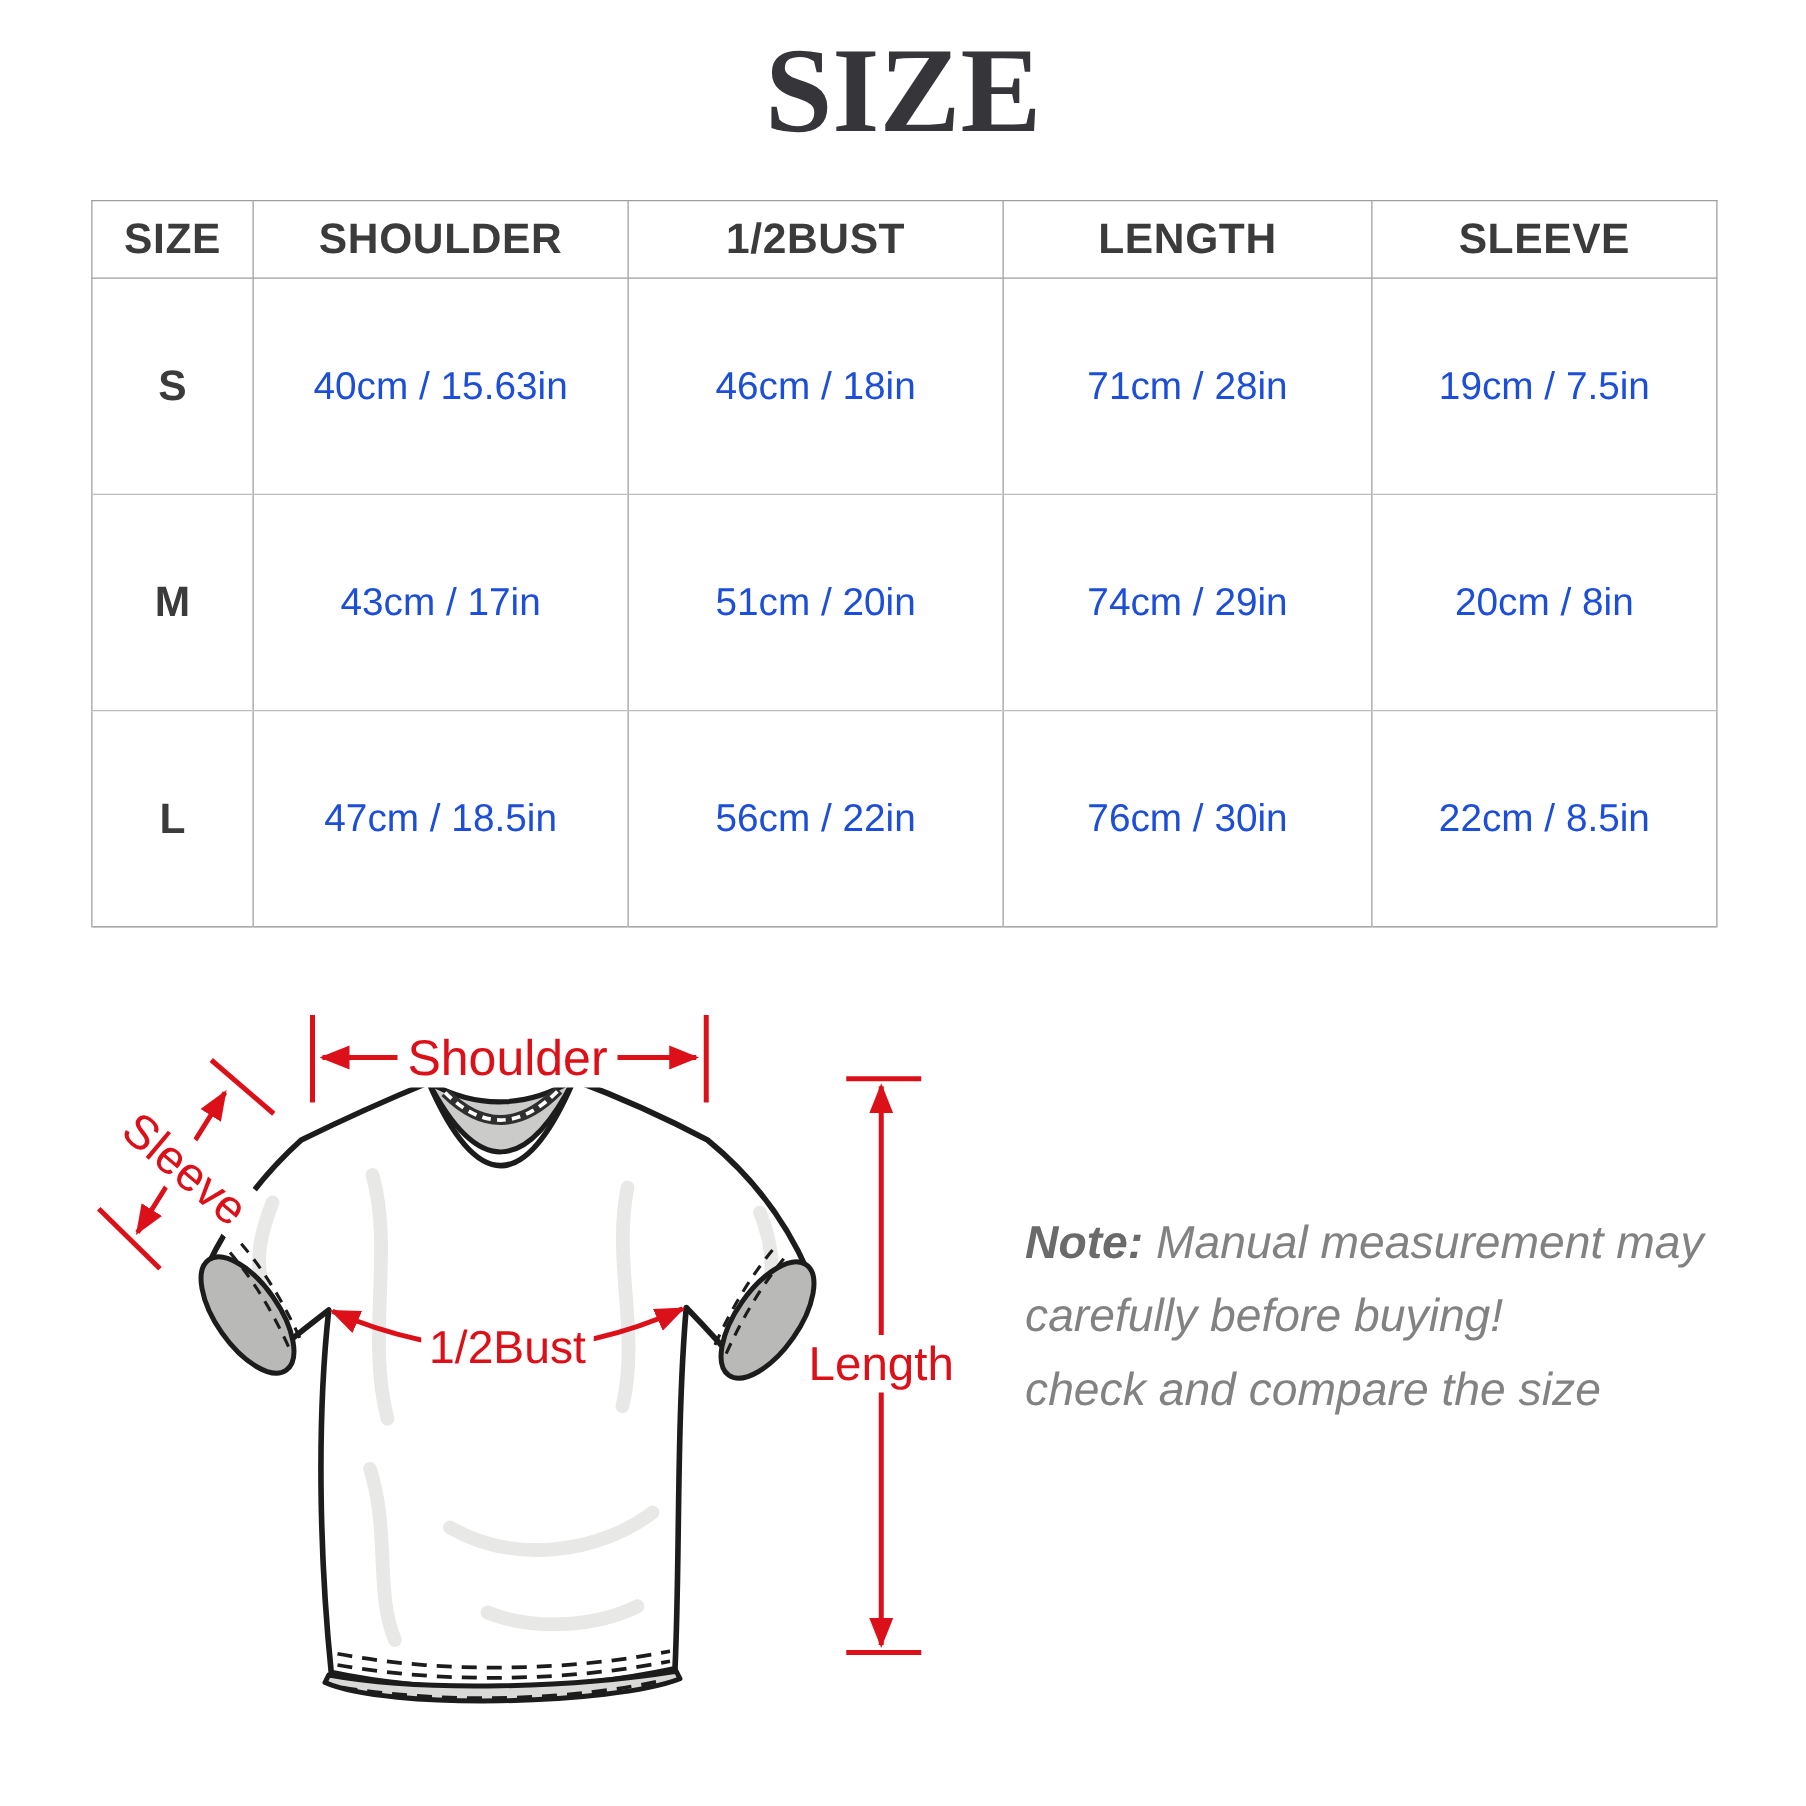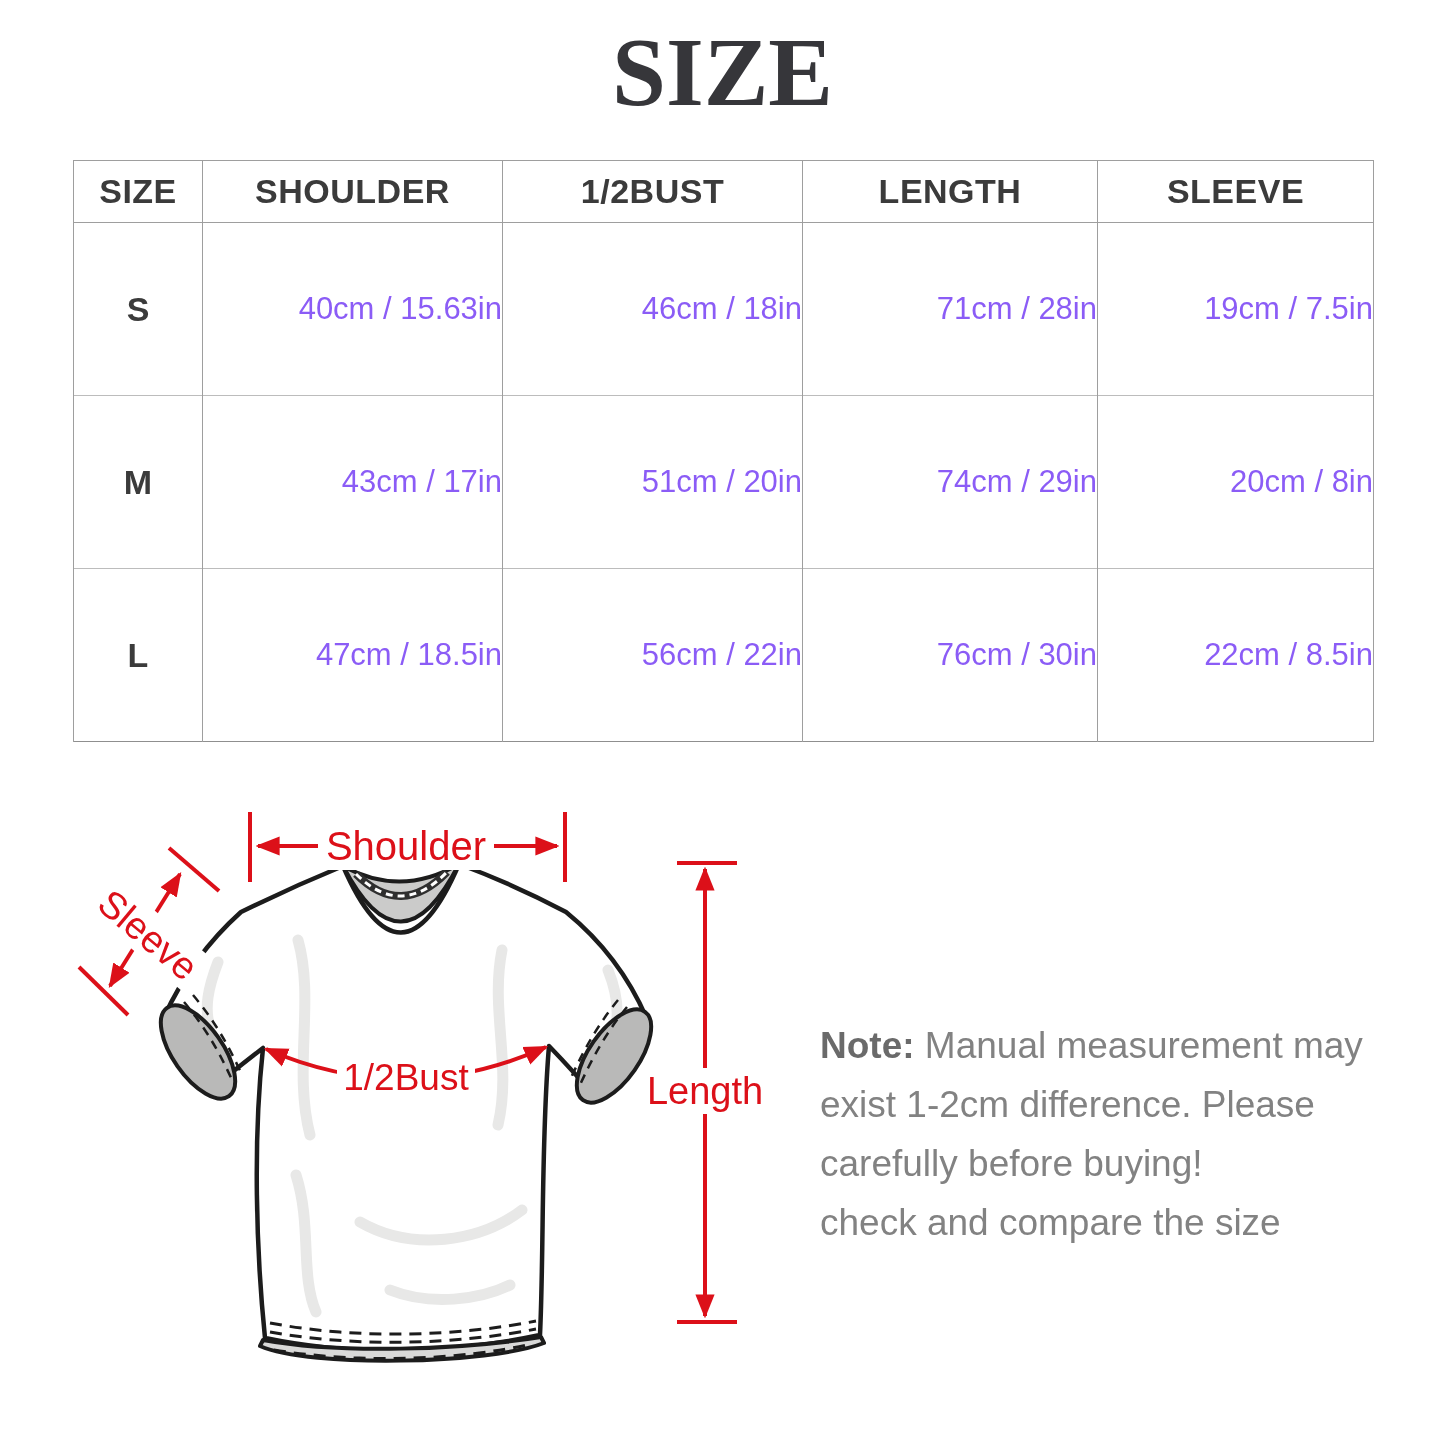--- a/index.html
+++ b/index.html
@@ -21,26 +21,26 @@
     border:1px solid #9e9e9e;
     font-size:34px;font-weight:bold;color:#3b3b3b;text-align:center;
     height:61px;padding:0;letter-spacing:0.5px;
   }
   .size-table td{
     border-left:1px solid #9e9e9e;border-right:1px solid #9e9e9e;
     border-top:1px solid #bcbcbc;border-bottom:none;
     text-align:center;height:65px;padding:0;
   }
   .size-table td.size-cell{font-size:34px;font-weight:bold;color:#3b3b3b;}
-  .size-table td.val-cell{font-size:31px;color:#8b5cf6;text-align:right;}
+  .size-table td.val-cell{font-size:31px;color:#1d4ed8;}
 
   .tshirt-diagram{position:absolute;left:60px;top:790px;width:720px;height:655px;}
 
-  .note{position:absolute;left:820px;top:1016px;width:580px;
-        font-size:37px;line-height:59px;color:#828282;}
+  .note{position:absolute;left:820px;top:964px;width:580px;
+        font-size:37px;line-height:59px;color:#828282;font-style:italic;}
   .note b{color:#6a6a6a;font-weight:bold;}
 
   svg text{font-family:"Liberation Sans","DejaVu Sans",sans-serif;}
 </style>
 </head>
 <body>
 
 <div class="page">
 
   <div class="title">SIZE</div>
@@ -168,18 +168,17 @@
       <line x1="617" y1="73" x2="677" y2="73"></line>
       <line x1="617" y1="532" x2="677" y2="532"></line>
       <line x1="645" y1="79" x2="645" y2="526" marker-start="url(#ah)" marker-end="url(#ah)"></line>
       <rect x="586" y="278" width="118" height="46" fill="#ffffff" stroke="none"></rect>
       <text x="645" y="314" text-anchor="middle" font-size="38" fill="#dc1019" stroke="none">Length</text>
     </g>
   </svg>
 
   <div class="note">
     <div><b>Note:</b> <span>Manual measurement may</span></div>
-    <div>exist 1-2cm difference. Please</div>
     <div>carefully before buying!</div>
     <div>check and compare the size</div>
   </div>
 
 </div>
 
 </body></html>

